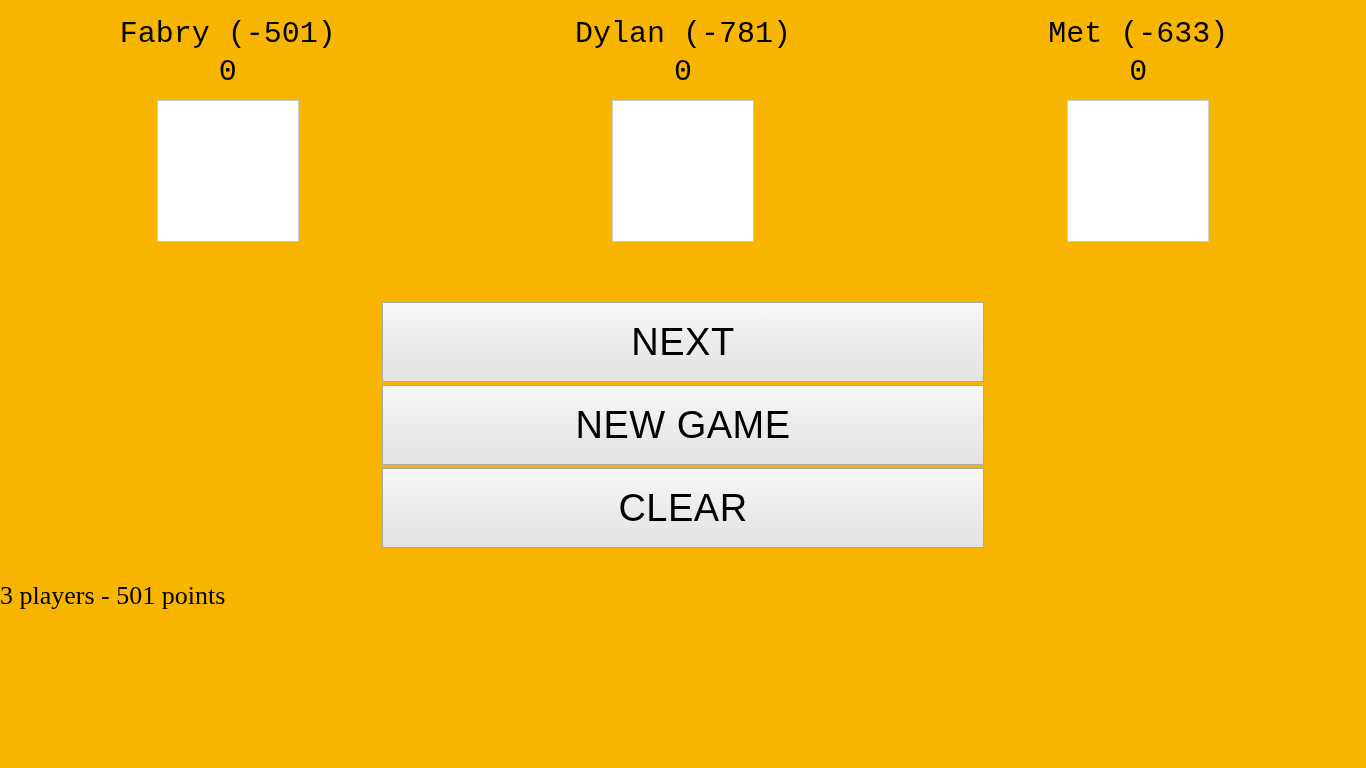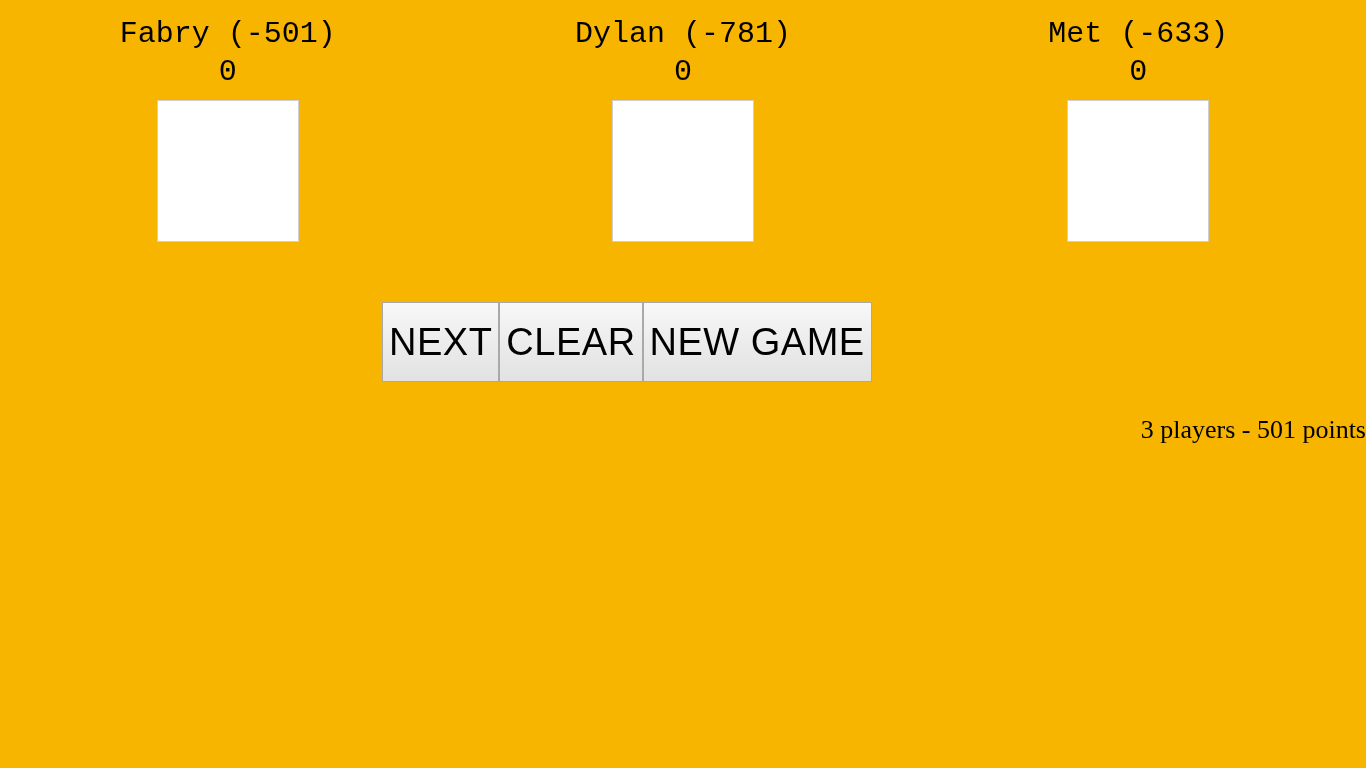--- a/index.html
+++ b/index.html
@@ -37,34 +37,34 @@
     width: 140px;
     height: 140px;
     background: #ffffff;
     border: 1px solid #cfcfcf;
     margin-top: 10px;
   }
   .controls {
     width: 602px;
     margin: 60px auto 0 auto;
     display: flex;
-    flex-direction: row;
+    flex-direction: column;
   }
   .btn {
     height: 80px;
     font-size: 38px;
     font-family: Arial, Helvetica, sans-serif;
     border: 1px solid #a9a9a9;
     background: linear-gradient(to bottom, #f8f8f8 0%, #ececec 50%, #e2e2e2 100%);
     cursor: pointer;
     margin-bottom: 3px;
     letter-spacing: 0.5px;
   }
   .status {
-    text-align: right;
+    text-align: left;
     font-size: 26px;
     margin-top: 30px;
   }
 </style>
 </head>
 <body>
 
 <div class="players">
   <div class="player">
     <div class="player-header">Fabry (-501)</div>
@@ -78,17 +78,17 @@
   </div>
   <div class="player">
     <div class="player-header">Met (-633)</div>
     <div class="player-score">0</div>
     <div class="player-box"></div>
   </div>
 </div>
 
 <div class="controls">
   <button class="btn">NEXT</button>
+  <button class="btn">NEW GAME</button>
   <button class="btn">CLEAR</button>
-  <button class="btn">NEW GAME</button>
 </div>
 
 <div class="status">3 players - 501 points</div>
 
 </body></html>

